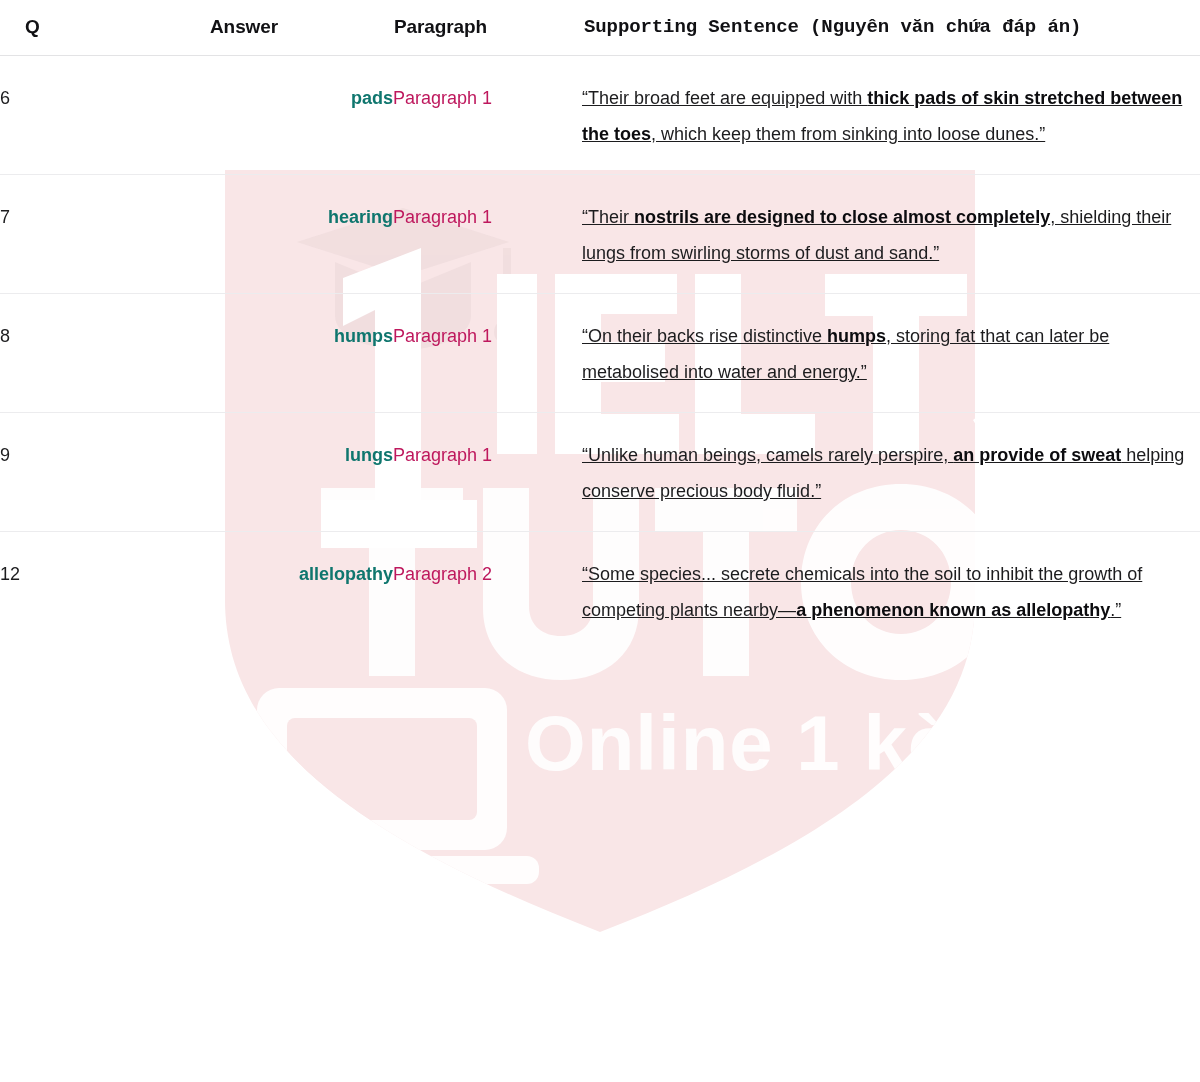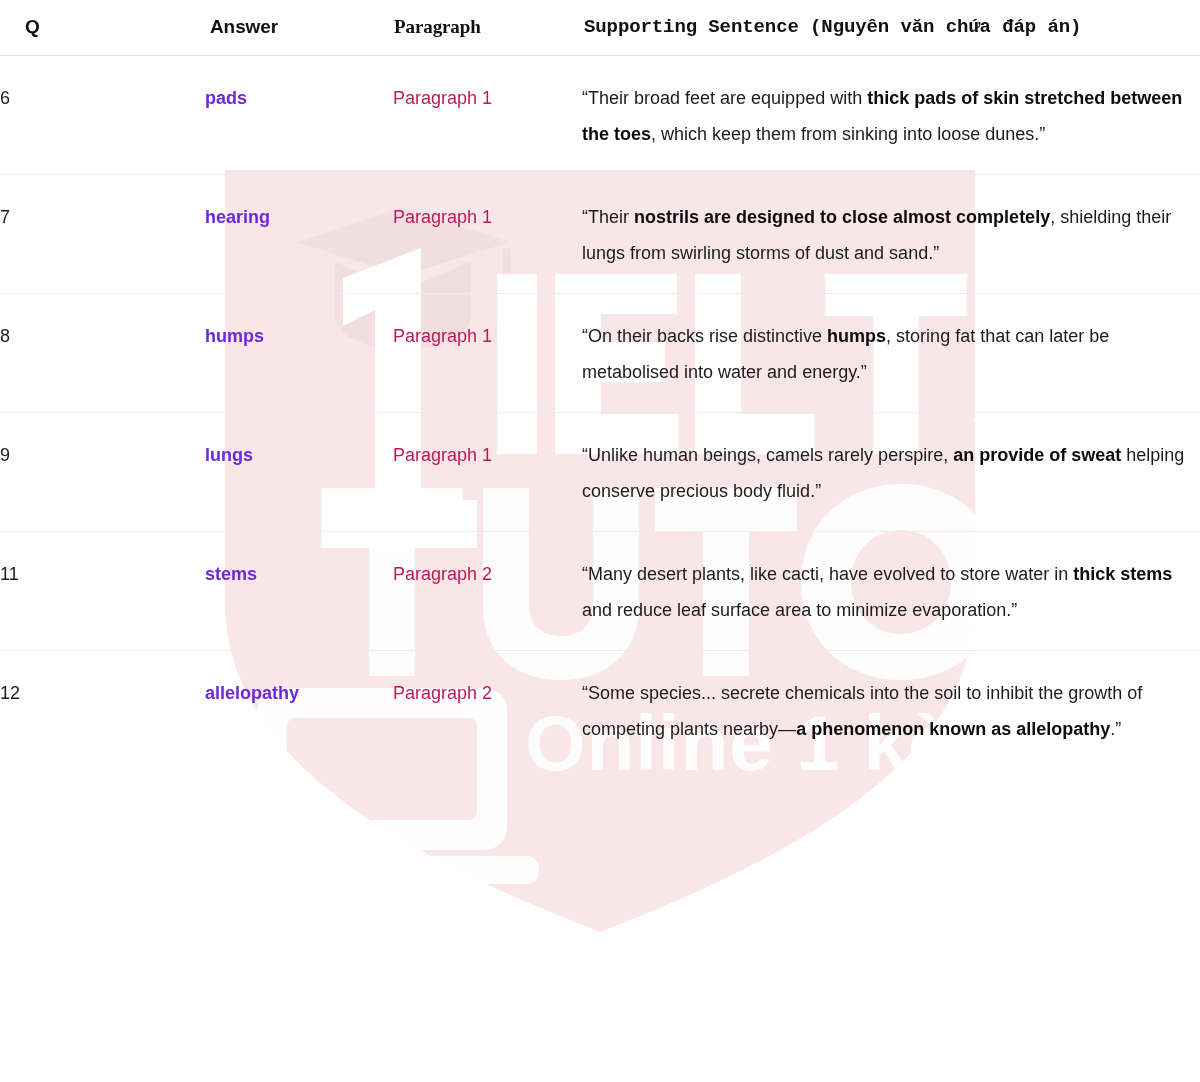--- a/index.html
+++ b/index.html
@@ -47,51 +47,53 @@
     font-size: 19px;
     font-weight: bold;
     color: #111114;
     padding: 16px 14px 17px 0;
     border-bottom: 1px solid #e3e3e5;
     vertical-align: bottom;
     letter-spacing: -0.1px;
   }
   #answer-table thead th.h-q   { padding-left: 25px; }
   #answer-table thead th.h-ans { padding-left: 5px; }
-  #answer-table thead th.h-par { padding-left: 1px; font-family: Liberation Serif, serif; }
+  #answer-table thead th.h-par { padding-left: 1px; }
   #answer-table thead th.h-sup { padding-left: 2px; font-family: Liberation Mono, monospace; }
 
   #answer-table tbody td {
     vertical-align: top;
     border-bottom: 1px solid #ececee;
     padding: 24px 0 22px 0;
     font-size: 18px;
     line-height: 36px;
     background: transparent;
   }
   #answer-table tbody tr:last-child td { border-bottom: none; }
 
   td.cell-q {
     padding-left: 25px;
     font-weight: normal;
     color: #1c1c1e;
   }
   td.cell-ans {
     padding-left: 5px;
     font-weight: bold;
-    color: #6d28d9;
+    color: #0f766e;
+    text-align: right;
   }
   td.cell-par {
     padding-left: 1px;
     color: #be185d;
   }
   td.cell-sup {
     padding-left: 2px;
     padding-right: 32px;
     color: #1c1c1e;
+    text-decoration: underline;
   }
   td.cell-sup b { font-weight: bold; color: #0c0c0f; }
 </style>
 </head>
 <body>
 
 <div id="watermark">
   <svg viewBox="0 0 750 762" xmlns="http://www.w3.org/2000/svg" aria-hidden="true">
     <defs>
       <clipPath id="shieldClip">
@@ -176,25 +178,19 @@
         <td class="cell-par">Paragraph 1</td>
         <td class="cell-sup"><span>“On their backs rise distinctive </span><b>humps</b><span>, storing fat that can later be metabolised into water and energy.”</span></td>
       </tr>
       <tr>
         <td class="cell-q">9</td>
         <td class="cell-ans">lungs</td>
         <td class="cell-par">Paragraph 1</td>
         <td class="cell-sup"><span>“Unlike human beings, camels rarely perspire, </span><b>an provide of sweat</b><span> helping conserve precious body fluid.”</span></td>
       </tr>
       <tr>
-        <td class="cell-q">11</td>
-        <td class="cell-ans">stems</td>
-        <td class="cell-par">Paragraph 2</td>
-        <td class="cell-sup"><span>“Many desert plants, like cacti, have evolved to store water in </span><b>thick stems</b><span> and reduce leaf surface area to minimize evaporation.”</span></td>
-      </tr>
-      <tr>
         <td class="cell-q">12</td>
         <td class="cell-ans">allelopathy</td>
         <td class="cell-par">Paragraph 2</td>
         <td class="cell-sup"><span>“Some species... secrete chemicals into the soil to inhibit the growth of competing plants nearby—</span><b>a phenomenon known as allelopathy</b><span>.”</span></td>
       </tr>
     </tbody>
 </table>
 
 </body></html>

